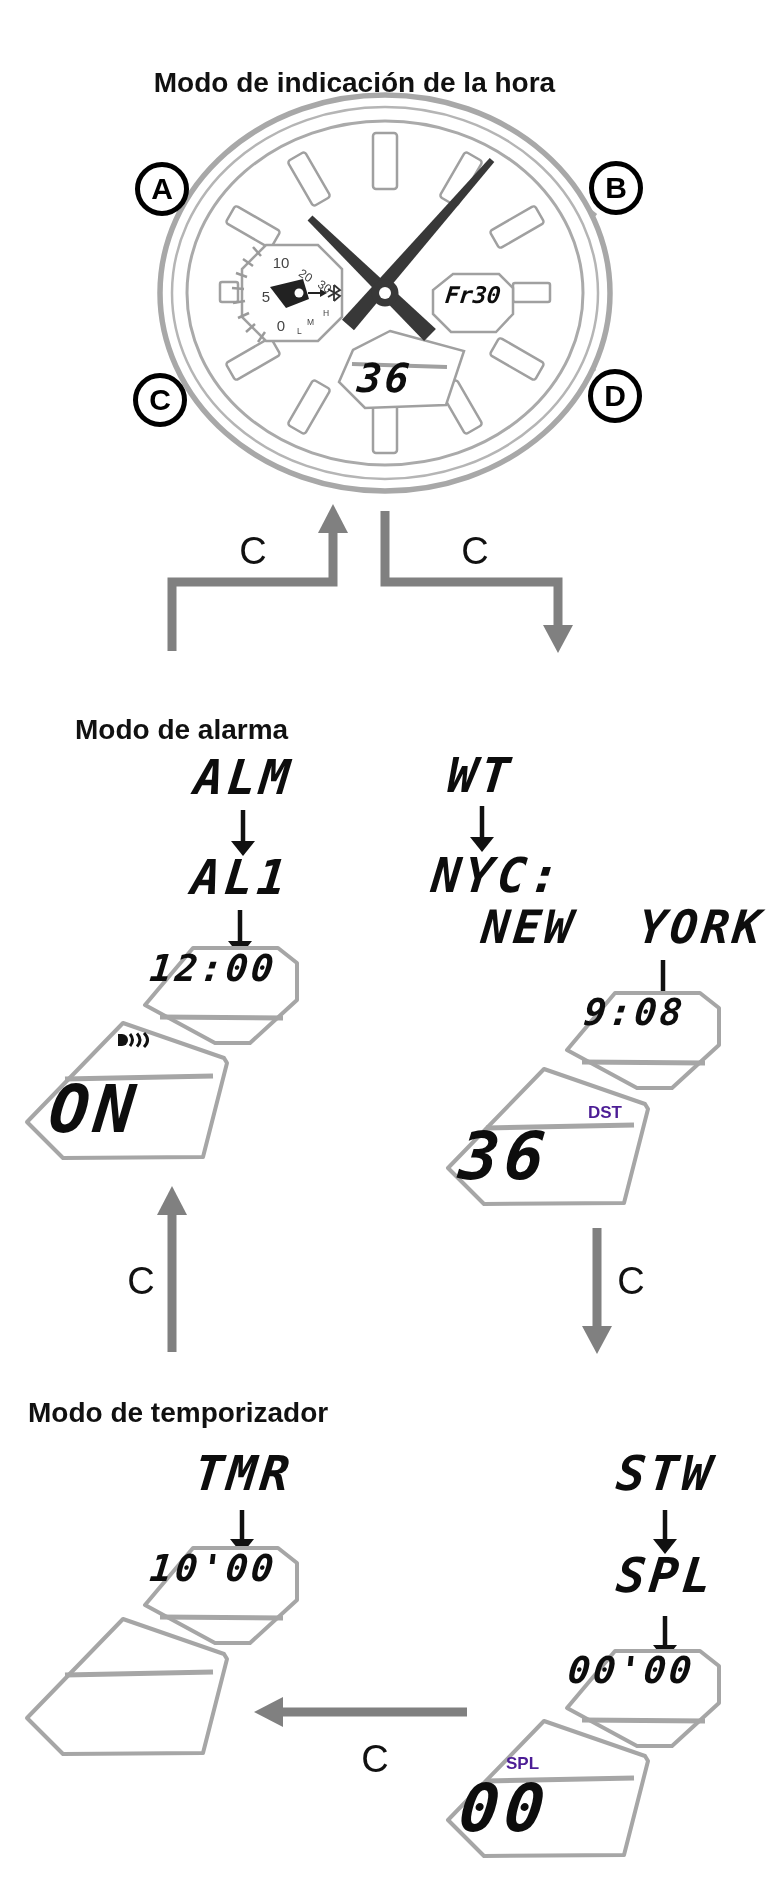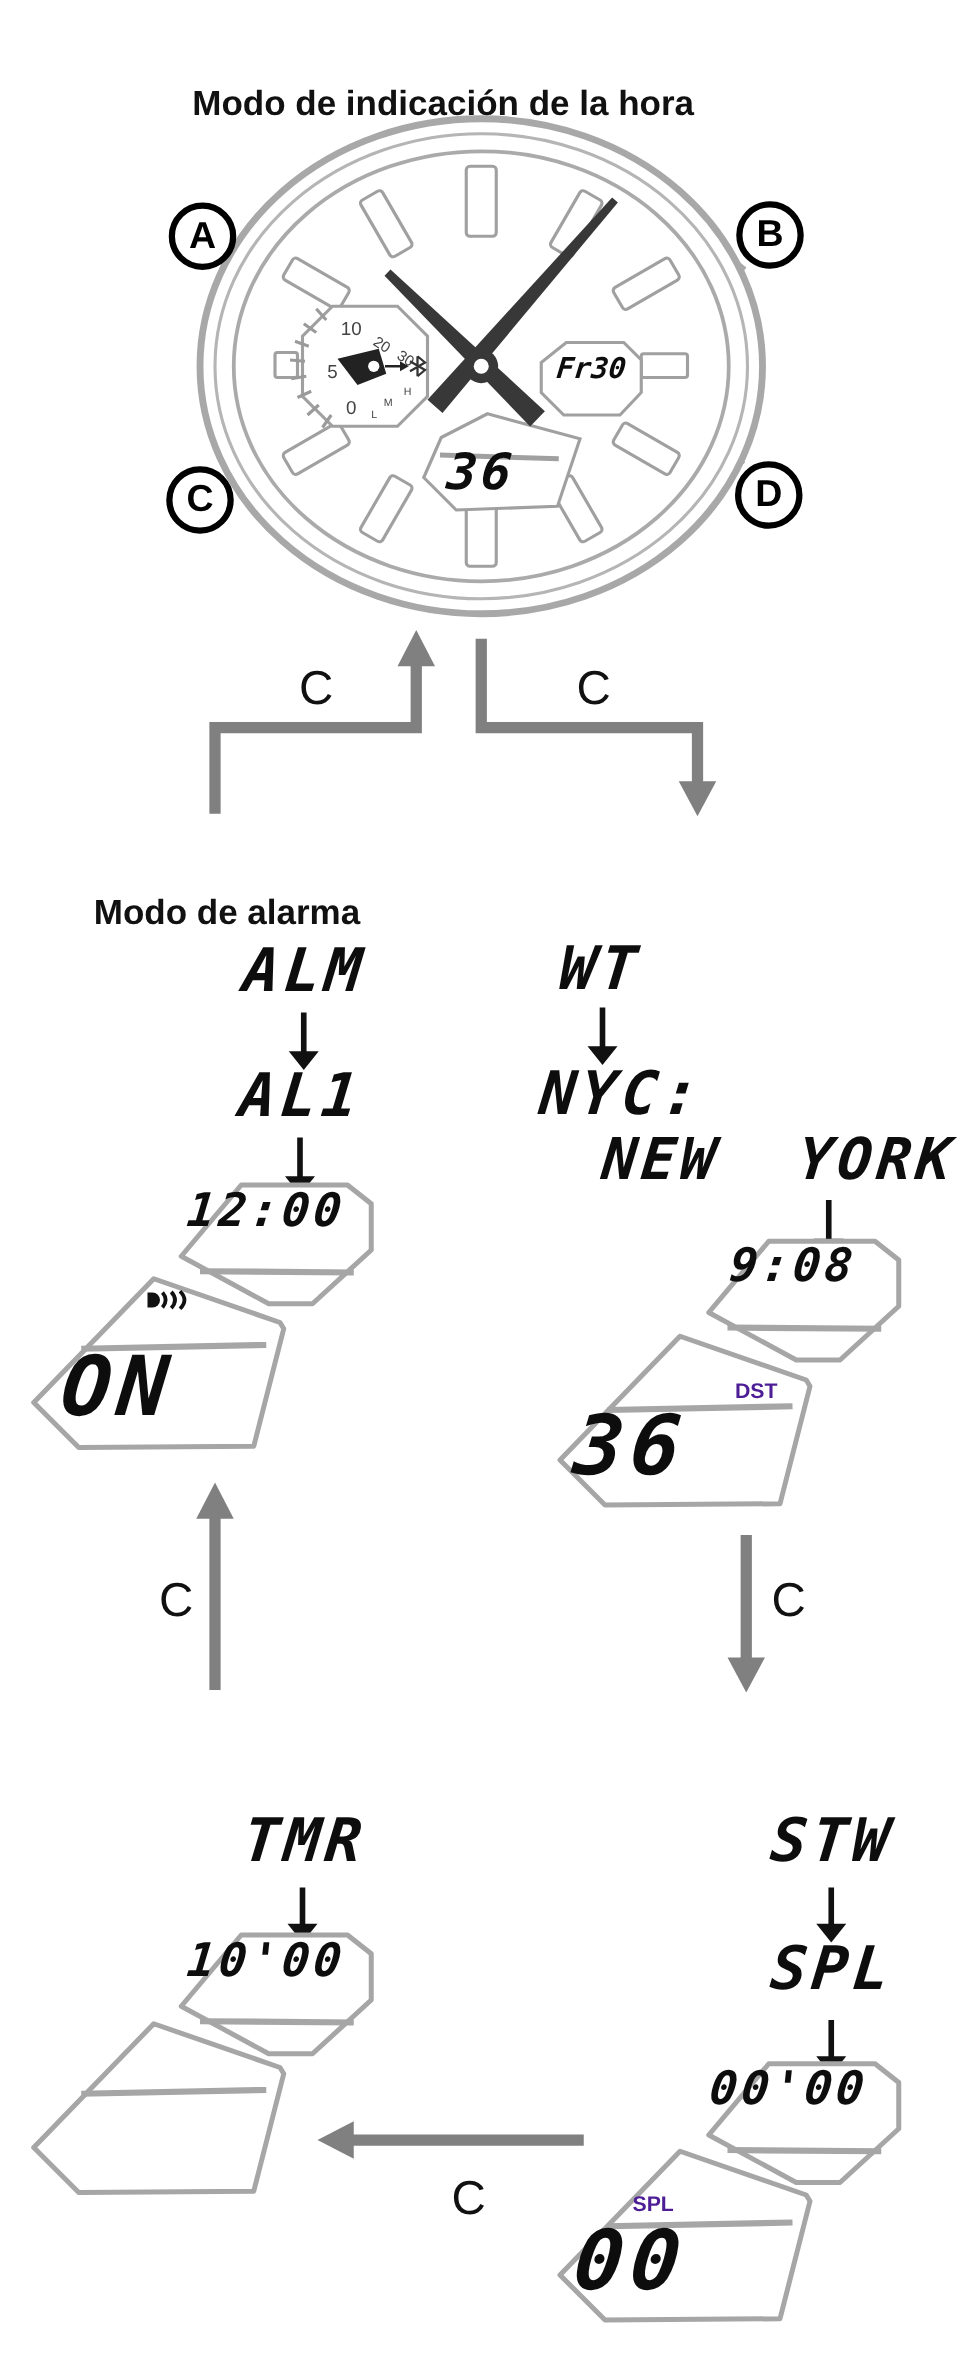--- a/index.html
+++ b/index.html
@@ -190,20 +190,21 @@
   </div>
   <div class="abs lcd center" style="left:42px;top:1077px;width:105px;font-size:66px;">ON</div>
 
   <div class="abs lcd" style="left:448px;top:751px;font-size:48px;">WT</div>
   <div class="abs lcd" style="left:432px;top:851px;font-size:48px;">NYC:</div>
   <div class="abs lcd" style="left:482px;top:904px;font-size:46px;">NEW  YORK</div>
   <div class="abs lcd center" style="left:572px;top:994px;width:125px;font-size:37px;">9:08</div>
   <div class="abs mini-label" style="left:588px;top:1104px;">DST</div>
   <div class="abs lcd center" style="left:452px;top:1124px;width:105px;font-size:66px;">36</div>
 
+  <div class="abs title" style="left:28px;top:1398px;">Modo de temporizador</div>
   <div class="abs lcd center" style="left:178px;top:1449px;width:132px;font-size:48px;">TMR</div>
   <div class="abs lcd center" style="left:150px;top:1550px;width:125px;font-size:37px;">10'00</div>
 
   <div class="abs lcd center" style="left:600px;top:1449px;width:132px;font-size:48px;">STW</div>
   <div class="abs lcd center" style="left:600px;top:1551px;width:132px;font-size:48px;">SPL</div>
   <div class="abs lcd center" style="left:568px;top:1652px;width:125px;font-size:37px;">00'00</div>
   <div class="abs mini-label" style="left:506px;top:1755px;">SPL</div>
   <div class="abs lcd center" style="left:452px;top:1776px;width:105px;font-size:66px;">00</div>
 
 </div>

